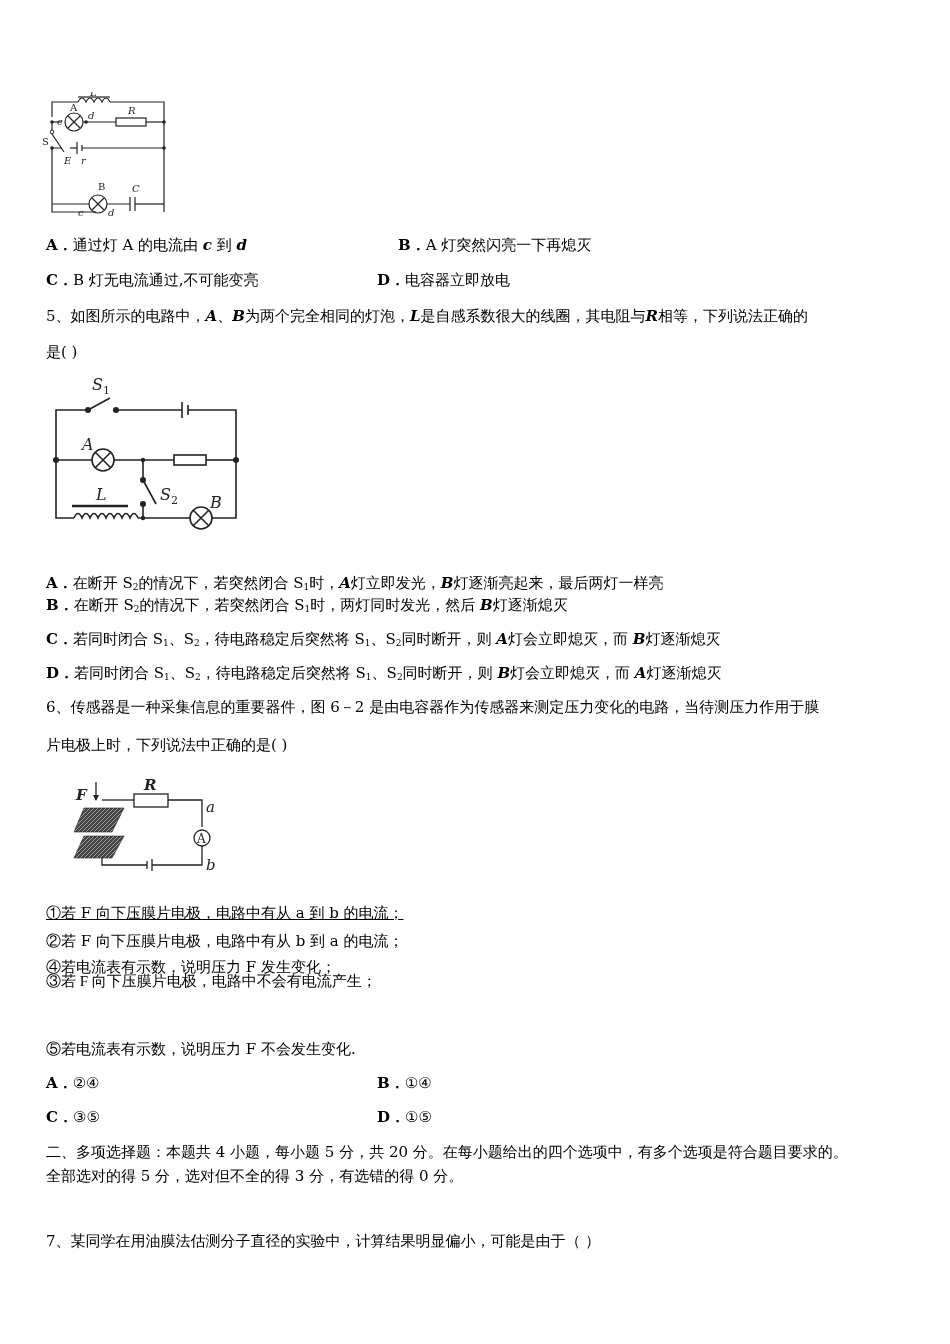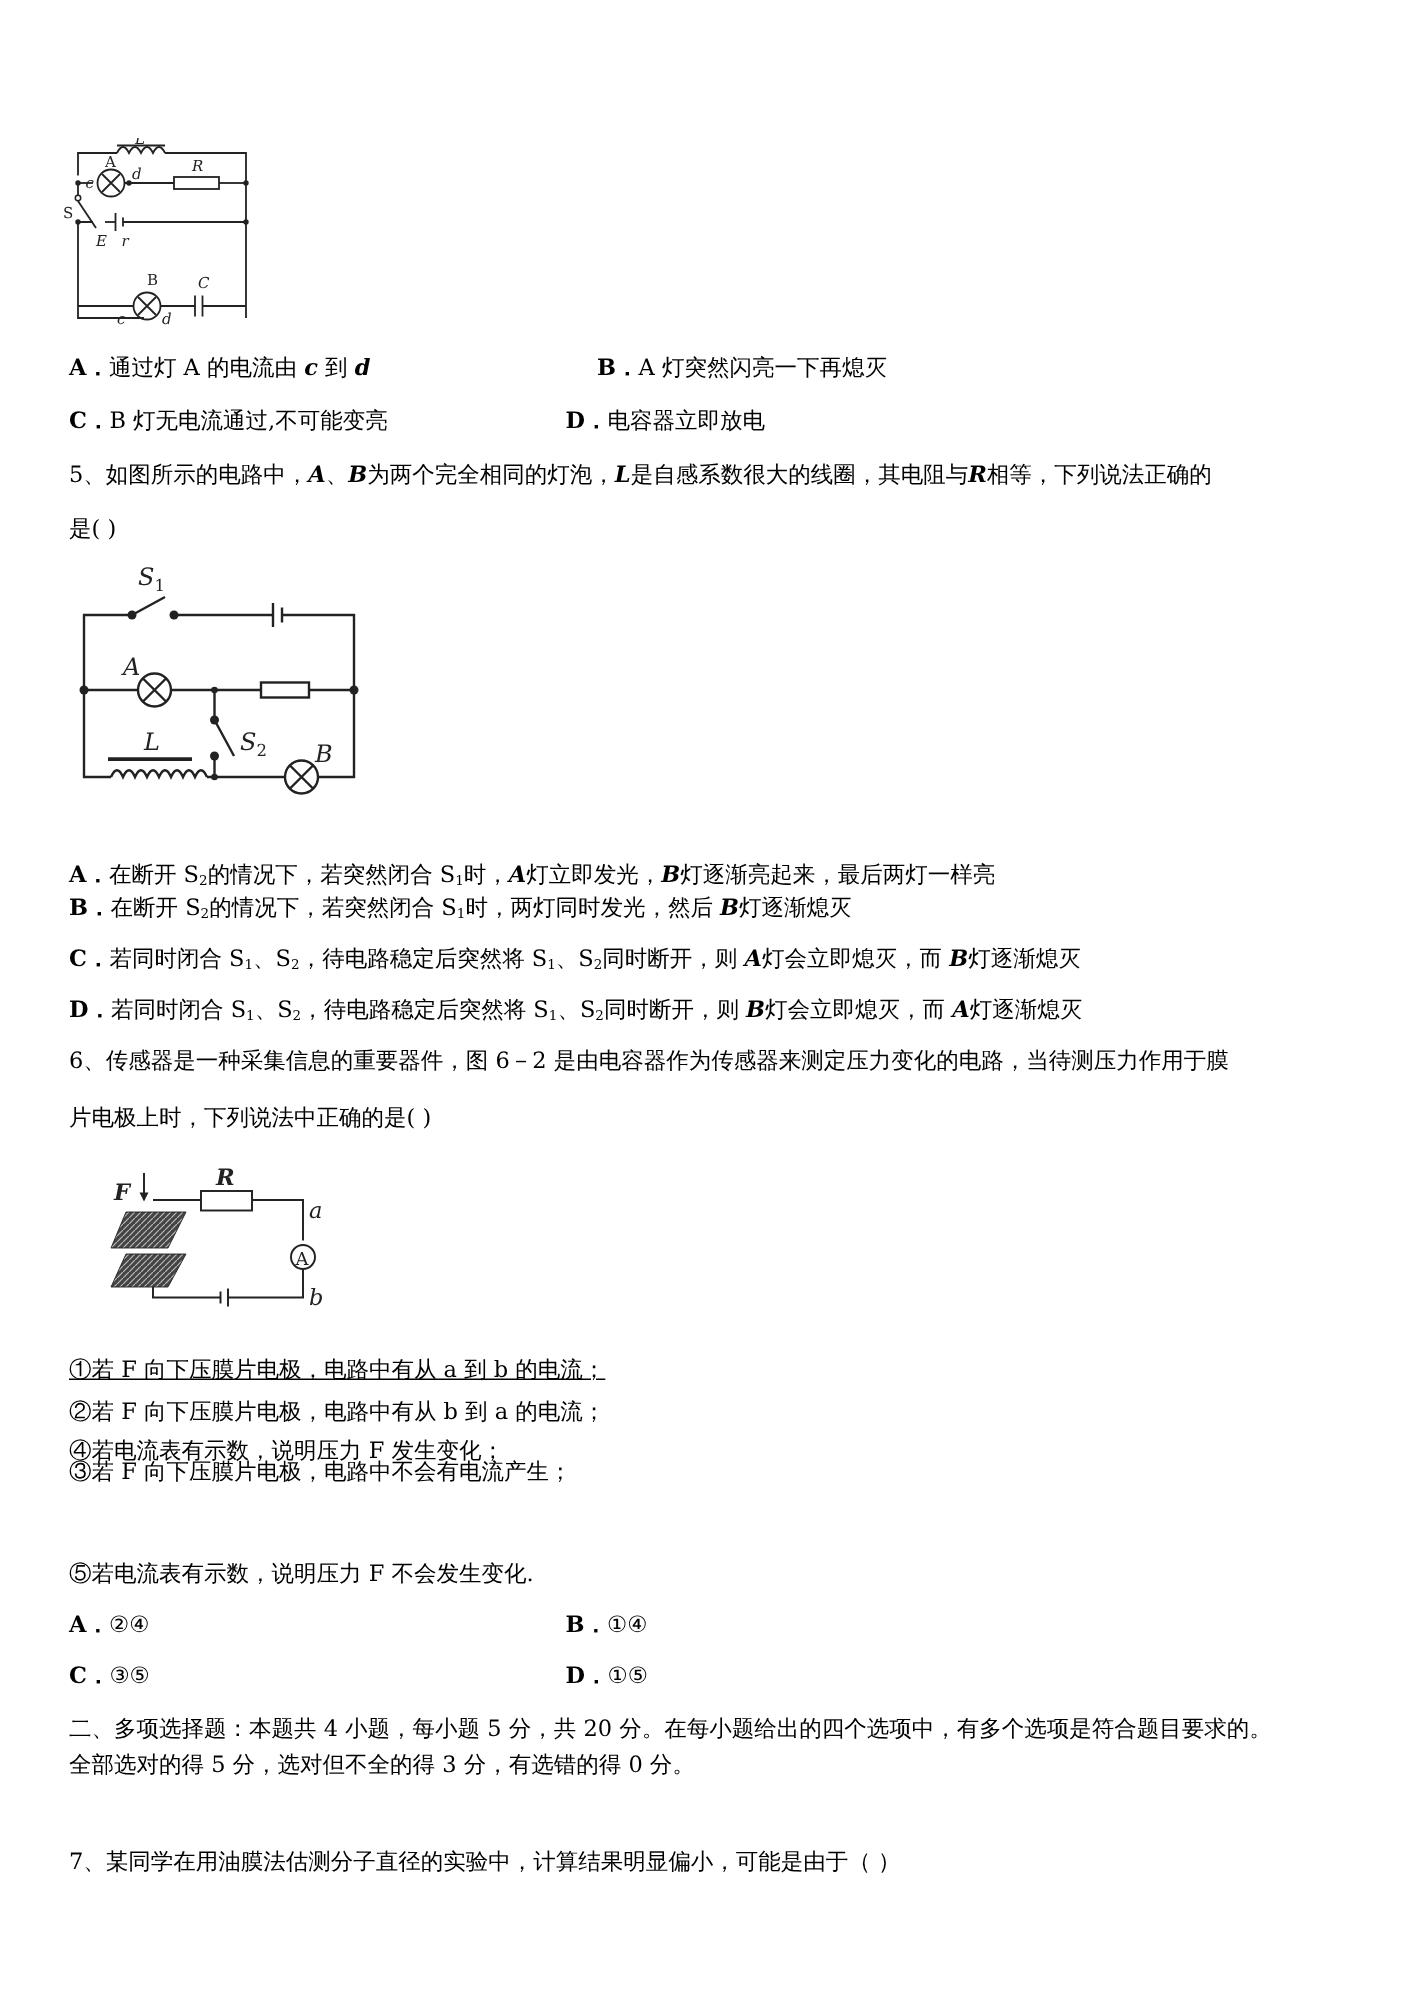--- a/index.html
+++ b/index.html
@@ -174,21 +174,21 @@
     <text x="14" y="28">F</text>
     <text x="82" y="18">R</text>
     <text x="144" y="40" font-weight="normal">a</text>
     <text x="135" y="71" font-size="12" font-style="normal" font-weight="normal">A</text>
     <text x="144" y="98" font-weight="normal">b</text>
   </g>
 </svg>
 
 <div class="line" style="top:903px;text-decoration:underline;">①若 F 向下压膜片电极，电路中有从 a 到 b 的电流；</div>
 <div class="line" style="top:899px;margin-top:32px;">②若 F 向下压膜片电极，电路中有从 b 到 a 的电流；</div>
-<div class="line" style="top:971px;">③若 F 向下压膜片电极，电路中不会有电流产生；</div>
+<div class="line" style="top:971px;font-family:Liberation Serif, serif;">③若 F 向下压膜片电极，电路中不会有电流产生；</div>
 <div class="line" style="top:957px;">④若电流表有示数，说明压力 F 发生变化；</div>
 <div class="line" style="top:1039px;">⑤若电流表有示数，说明压力 F 不会发生变化.</div>
 
 <div class="line" style="top:1073px;">
   <span class="opt-label">A．</span><span>②④</span>
 </div>
 <div class="line" style="top:1073px;left:377px;">
   <span class="opt-label">B．</span><span>①④</span>
 </div>
 <div class="line" style="top:1107px;">

